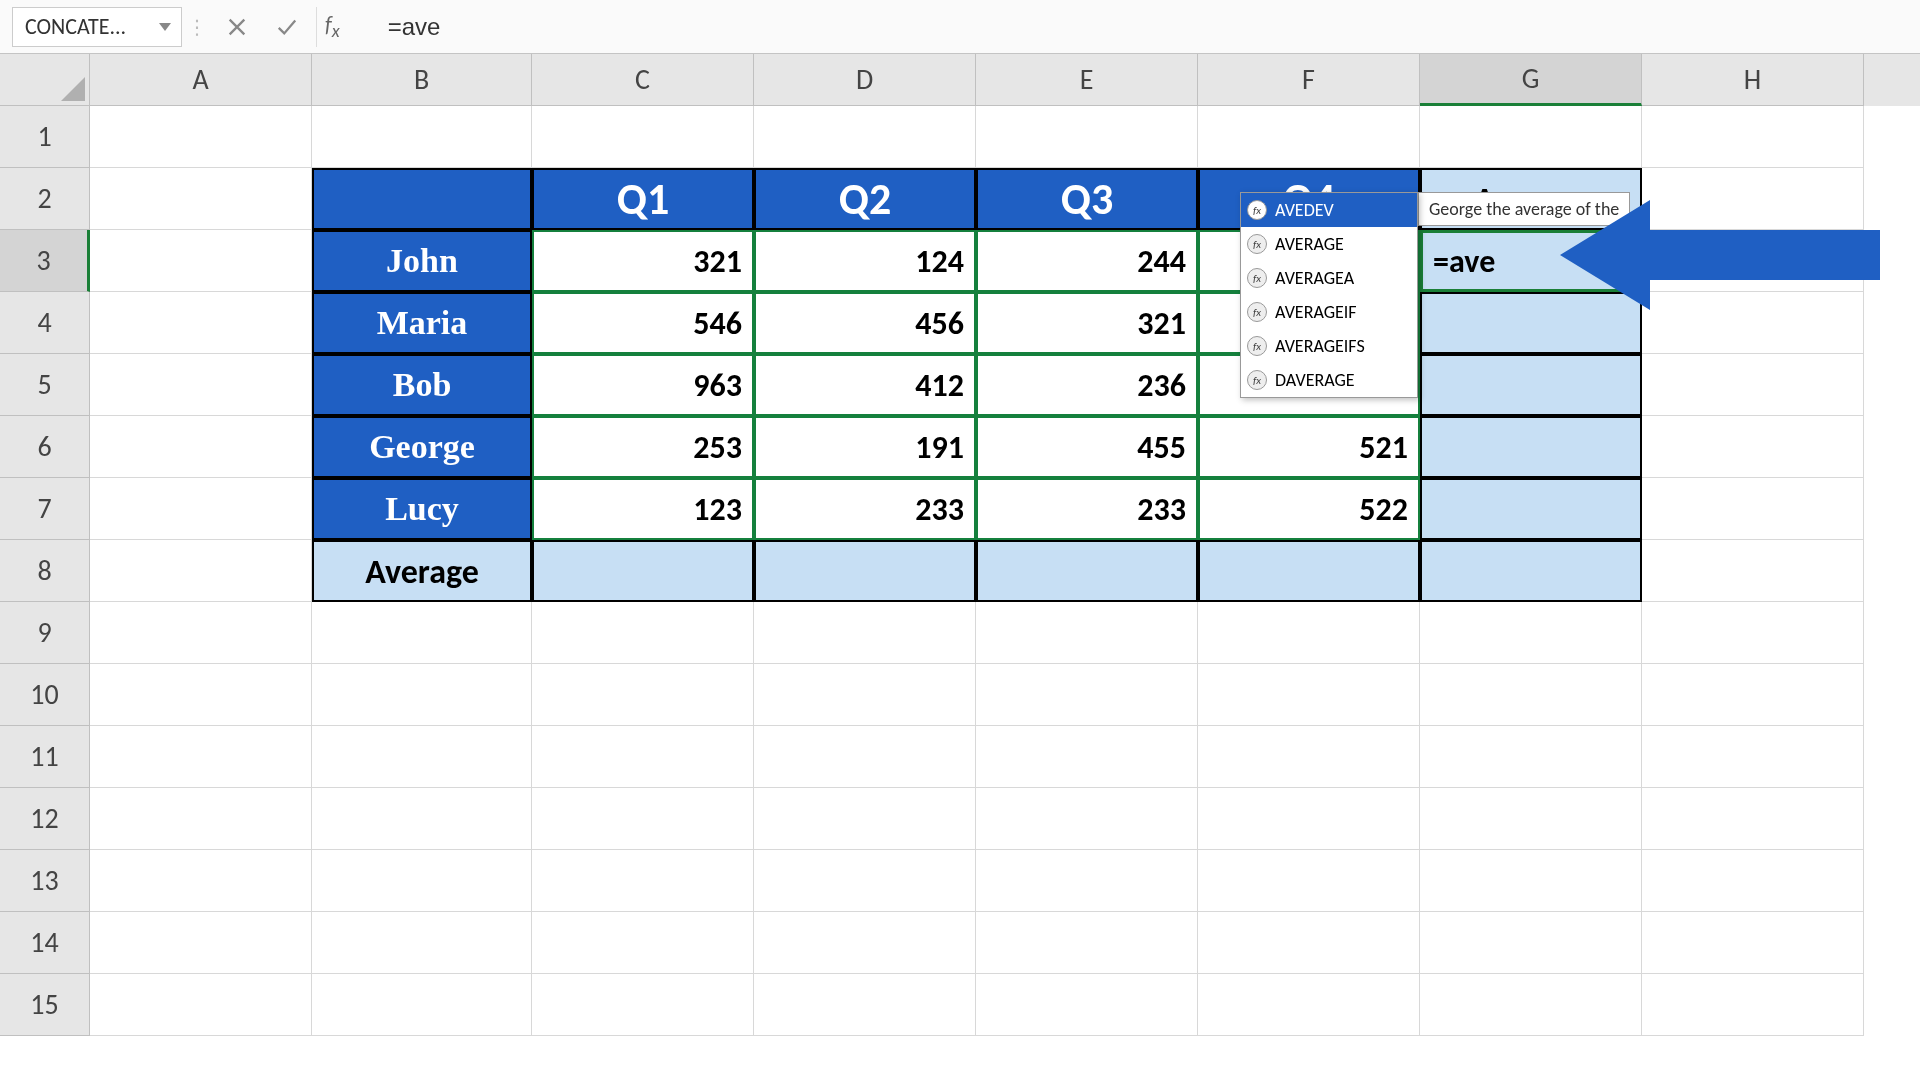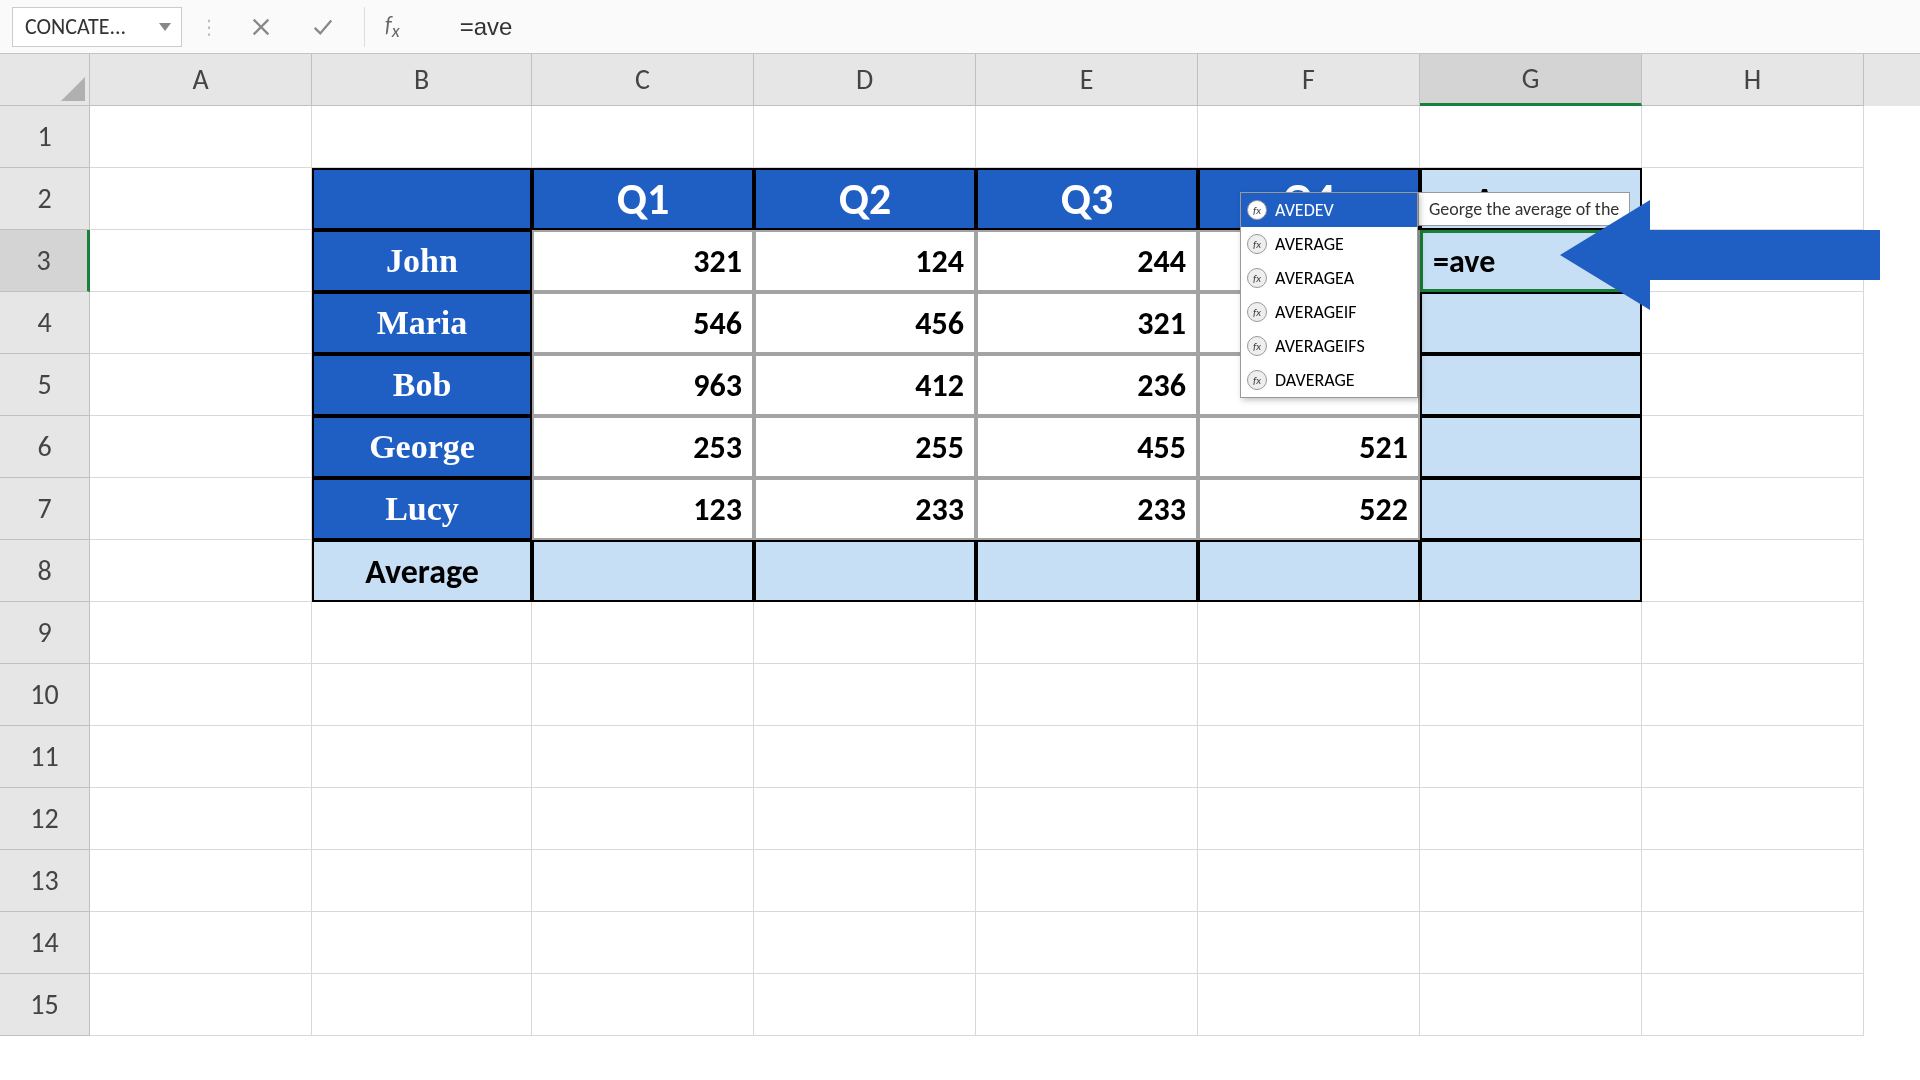--- a/index.html
+++ b/index.html
@@ -12,21 +12,21 @@
       position: relative;
     }
     
     .formula-bar {
       display: flex;
       align-items: center;
       height: 54px;
       border-bottom: 1px solid #c4c4c4;
       background: #fafafa;
       padding-left: 12px;
-      gap: 12px;
+      gap: 0;
     }
     .name-box {
       width: 170px;
       height: 40px;
       background: #fff;
       border: 1px solid #ccc;
       display: flex;
       align-items: center;
       justify-content: space-between;
       padding: 0 10px 0 12px;
@@ -130,21 +130,21 @@
       font-weight:bold;
       justify-content:center;
       font-size:34px;
       border: 2px solid #000;
       font-family: Liberation Serif, serif;
     }
     .num-cell {
       justify-content:flex-end;
       font-weight:bold;
       color:#000;
-      border:2px solid #a3a3a3;
+      border:2px solid #15803d;
       background:#fff;
     }
     .avg-hdr {
       background:#c7dff4;
       color:#000;
       font-weight:bold;
       justify-content:center;
       font-size:34px;
       border:2px solid #000;
     }
@@ -318,21 +318,21 @@
         <div class="cell col-E num-cell">236</div>
         <div class="cell col-F num-cell">963</div>
         <div class="cell col-G avg-cell"></div>
         <div class="cell col-H"></div>
       </div>
 
       <div class="row">
         <div class="cell col-A"></div>
         <div class="cell col-B name-blue">George</div>
         <div class="cell col-C num-cell">253</div>
-        <div class="cell col-D num-cell">255</div>
+        <div class="cell col-D num-cell">191</div>
         <div class="cell col-E num-cell">455</div>
         <div class="cell col-F num-cell">521</div>
         <div class="cell col-G avg-cell"></div>
         <div class="cell col-H"></div>
       </div>
 
       <div class="row">
         <div class="cell col-A"></div>
         <div class="cell col-B name-blue">Lucy</div>
         <div class="cell col-C num-cell">123</div>

